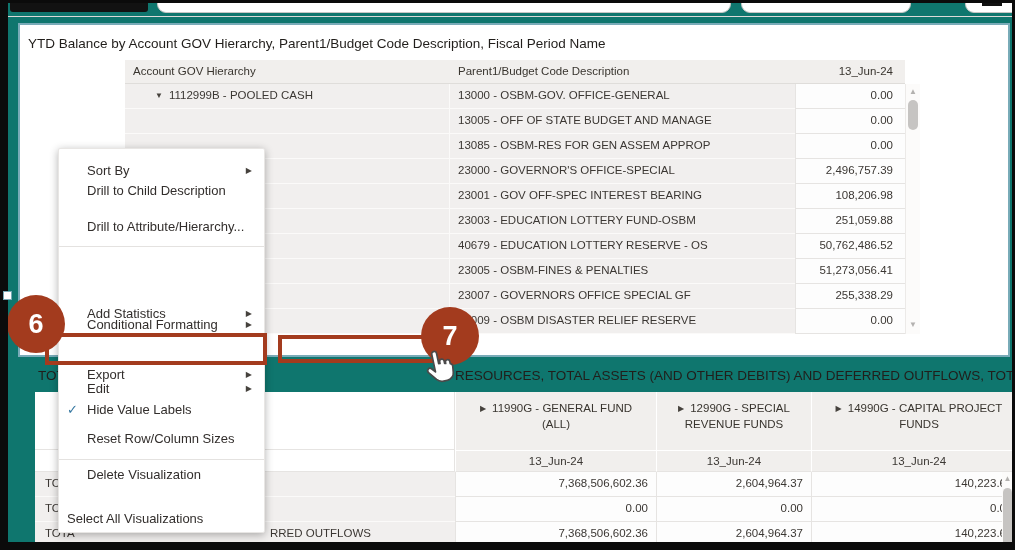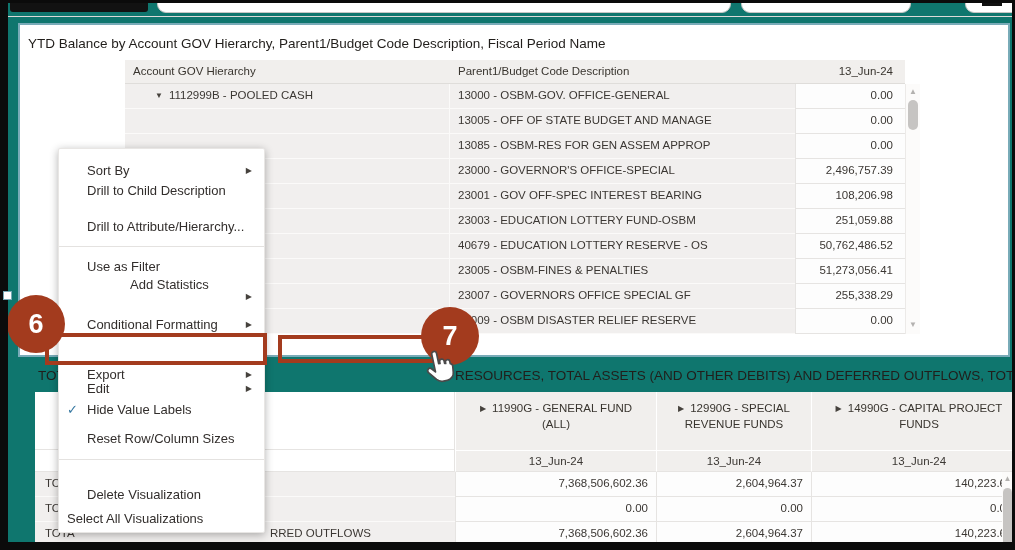--- a/index.html
+++ b/index.html
@@ -217,24 +217,21 @@
         <span>Sort By</span>
         <span class="arr">▶</span>
       </div>
     <div class="mi" style="top:28px;align-items:center;">
         <span>Drill to Child Description</span>
       </div>
     <div class="mi" style="top:64px;">
         <span>Drill to Attribute/Hierarchy...</span>
       </div>
     <div class="msep" style="top:97px;"></div>
-    <div class="mi" style="top:104px;">
-        <span>Use as Filter</span>
-      </div>
-    <div class="mi" style="top:128px;flex-direction:column;">
+    <div class="mi" style="top:151px;">
         <span>Add Statistics</span>
         <span class="arr">▶</span>
       </div>
     <div class="mi" style="top:162px;gap:12px;">
         <span>Conditional Formatting</span>
         <span class="arr">▶</span>
       </div>
     <div class="mi" style="top:190px;margin-top:36px;">
         <span>Edit</span>
         <span class="arr">▶</span>
@@ -244,21 +241,21 @@
         <span class="arr">▶</span>
       </div>
     <div class="mi" style="top:247px;">
         <span class="chk">✓</span>
         <span>Hide Value Labels</span>
       </div>
     <div class="mi" style="top:276px;">
         <span>Reset Row/Column Sizes</span>
       </div>
     <div class="msep" style="top:310px;"></div>
-    <div class="mi" style="top:332px;">
+    <div class="mi" style="top:312px;">
         <span>Delete Visualization</span>
       </div>
     <div class="mi" style="top:356px;padding-left:8px;">
         <span>Select All Visualizations</span>
       </div>
   </div>
 
 
   <div class="hl hl-edit"></div>
   <div class="hl hl-dup"></div>

